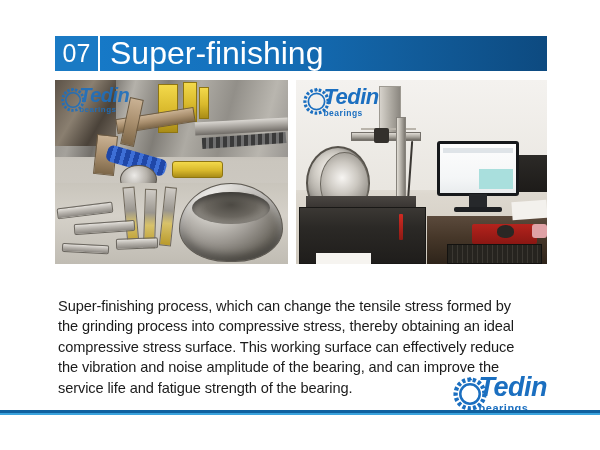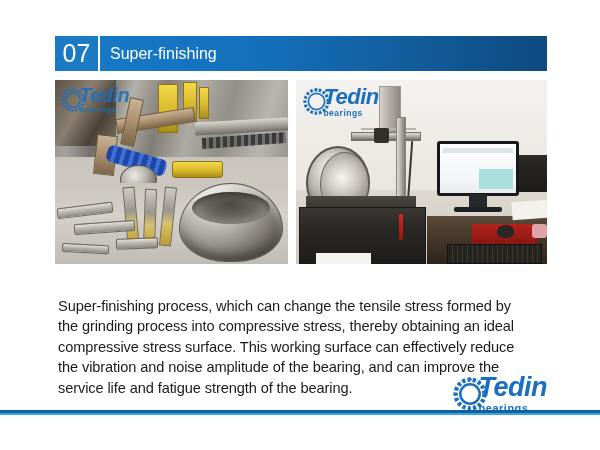--- a/index.html
+++ b/index.html
@@ -52,21 +52,21 @@
     background: linear-gradient(to right, #1679c7 0%, #1470bb 35%, #125f9f 65%, #0d4a80 100%);
     position: relative;
   }
   #title-text {
     position: absolute;
     left: 10px;
     top: 0;
     height: 28px;
     line-height: 35px;
     color: #ffffff;
-    font-size: 16px;
+    font-size: 32px;
     white-space: nowrap;
   }
 
   
   #photos {
     position: absolute;
     left: 55px;
     top: 80px;
     width: 492px;
     height: 184px;

